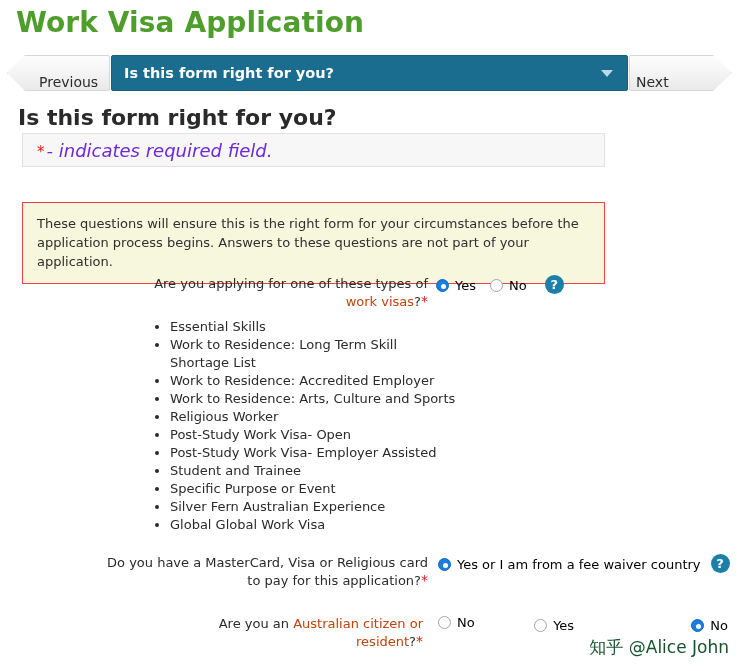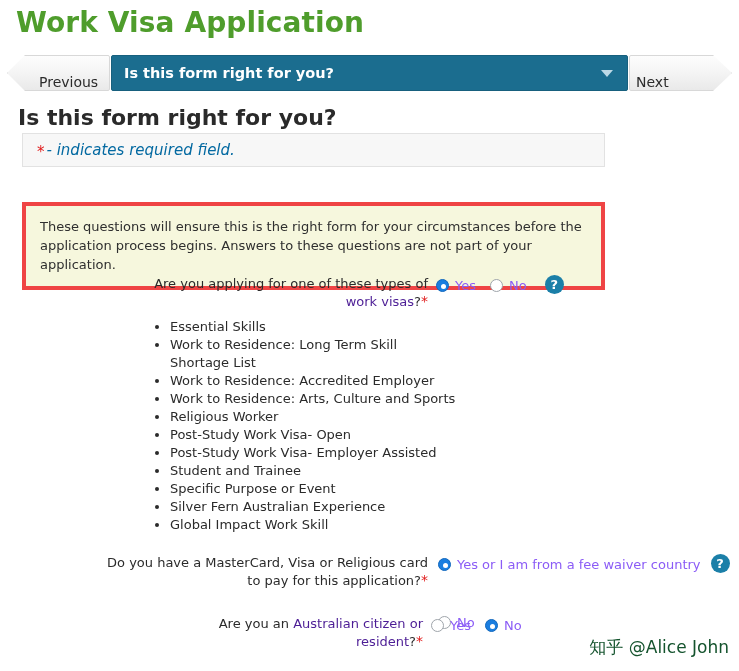--- a/index.html
+++ b/index.html
@@ -105,54 +105,54 @@
   }
   .required-box .star {
     color: #e01b1b;
     font-size: 15px;
     line-height: 1;
     margin-right: 2px;
     position: relative;
     top: 2px;
   }
   .required-box .note {
-    font-size: 15px;
+    font-size: 18px;
     font-style: italic;
-    color: #0369a1;
+    color: #6d28d9;
   }
 
   
   .info-box {
     position: absolute;
     left: 22px; top: 202px;
     width: 583px;
     padding: 11px 14px 12px 14px;
     background: #f6f7dd;
-    border: 4px solid #ef4444;
+    border: 1px solid #ef4444;
   }
   .info-box p {
     margin: 0;
     font-size: 13px;
     line-height: 19px;
     color: #2f2f2f;
   }
 
   
   .q-row {
     position: absolute;
     display: flex;
     align-items: flex-start;
   }
   .q-label {
     font-size: 13px;
     line-height: 18px;
     color: #2b2b2b;
     text-align: right;
   }
-  .q-link { color: #4c1d95; }
+  .q-link { color: #c2410c; }
   .req-star {
     color: #e01b1b;
     font-size: 14px;
     line-height: 1;
   }
 
   .radio-group { display: flex; flex-direction: column; }
   .radio-line {
     display: flex;
     align-items: center;
@@ -174,21 +174,21 @@
   .radio.checked::after {
     content: "";
     position: absolute;
     left: 4px; top: 4px;
     width: 5px; height: 5px;
     border-radius: 50%;
     background: #ffffff;
   }
   .radio-text {
     font-size: 13px;
-    color: #8b5cf6;
+    color: #000000;
     margin-left: 6px;
     white-space: nowrap;
   }
 
   .help-icon {
     width: 19px; height: 19px;
     border-radius: 50%;
     background: #1b7fa8;
     color: #ffffff;
     font-size: 13px;
@@ -279,41 +279,41 @@
     <li>Essential Skills</li>
     <li>Work to Residence: Long Term Skill Shortage List</li>
     <li>Work to Residence: Accredited Employer</li>
     <li>Work to Residence: Arts, Culture and Sports</li>
     <li>Religious Worker</li>
     <li>Post-Study Work Visa- Open</li>
     <li>Post-Study Work Visa- Employer Assisted</li>
     <li>Student and Trainee</li>
     <li>Specific Purpose or Event</li>
     <li>Silver Fern Australian Experience</li>
-    <li>Global Impact Work Skill</li>
+    <li>Global Global Work Visa</li>
   </ul>
 
   <div class="q-row" style="left:103px; top:554px; width:630px;">
     <div class="q-label" style="width:325px;">
       <span>Do you have a MasterCard, Visa or Religious card to pay for this application?</span><span class="req-star">*</span>
     </div>
     <div class="radio-group" style="margin-left:10px;gap:31px;">
       <div class="radio-line">
         <span class="radio checked"></span>
         <span class="radio-text">Yes or I am from a fee waiver country</span>
       </div>
       <div class="radio-line" style="margin-top:7px;">
         <span class="radio"></span>
         <span class="radio-text">No</span>
       </div>
     </div>
     <div class="help-icon" style="margin-left:10px;">?</div>
   </div>
 
-  <div class="q-row" style="left:168px; top:615px; width:560px;">
+  <div class="q-row" style="left:168px; top:615px; width:560px;justify-content:space-between;">
     <div class="q-label" style="width:255px;">
       <span>Are you an </span><span class="q-link">Australian citizen or resident</span><span>?</span><span class="req-star">*</span>
     </div>
     <div class="radio-group" style="margin-left:8px;">
       <div class="radio-line">
         <span class="radio"></span>
         <span class="radio-text">Yes</span>
       </div>
     </div>
     <div class="radio-group" style="margin-left:14px;">

